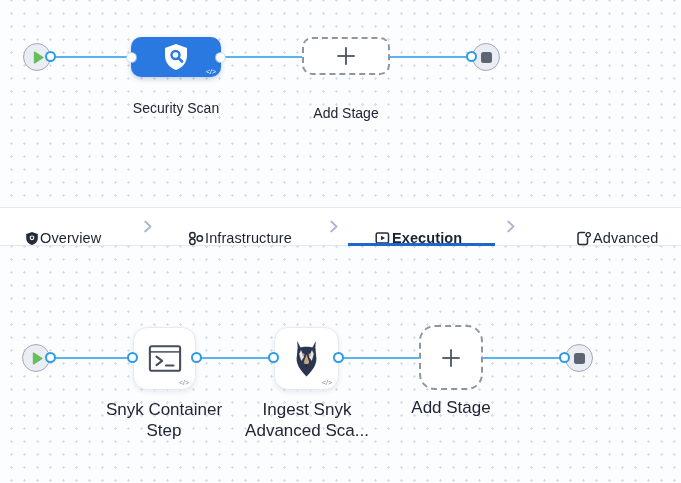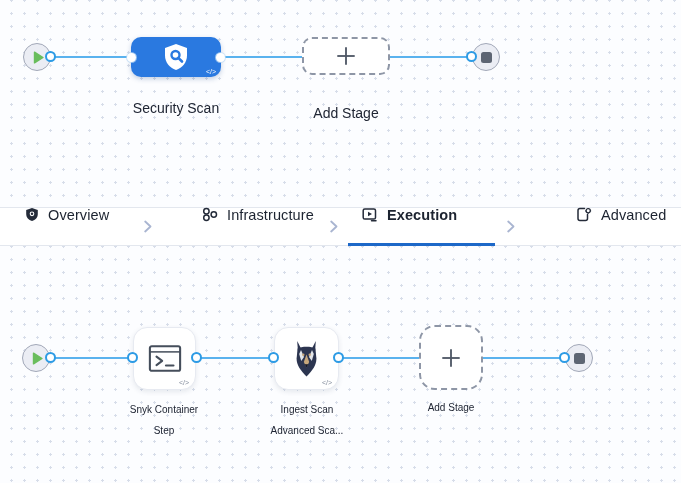--- a/index.html
+++ b/index.html
@@ -9,21 +9,21 @@
 
   .dots { background-color:#fcfdff;
           background-image: radial-gradient(circle, #d7dde9 1.1px, rgba(0,0,0,0) 1.3px);
           background-size:13px 13px; background-position:5px 7px; }
   .canvas-top    { position:absolute; left:0; top:0; width:681px; height:207px; }
   .canvas-bottom { position:absolute; left:0; top:246px; width:681px; height:237px; }
 
   
   .tabbar { position:absolute; left:0; top:207px; width:681px; height:39px; background:#fff;
             border-top:1px solid #e3e7ee; border-bottom:1px solid #e3e7ee; }
-  .tab { position:absolute; top:207px; height:39px; display:flex; align-items:flex-start; gap:9px; cursor:pointer; }
+  .tab { position:absolute; top:207px; height:39px; display:flex; align-items:flex-end; gap:1px; cursor:pointer; }
   .tab .tab-label { font-size:14.5px; color:#1c2330; font-weight:500; letter-spacing:.1px; }
   .tab.active .tab-label { font-weight:700; }
   .tab-chevron { position:absolute; top:207px; height:39px; display:flex; align-items:center; }
   .tab-underline { position:absolute; left:348px; top:243px; width:147px; height:3px; background:#1d68c8; }
 
   
   .pipe-line { position:absolute; height:2px; background:#5ab2ee; }
 
   
   .round-node { position:absolute; width:28px; height:28px; border-radius:50%;
@@ -56,21 +56,21 @@
                border:1px solid #e7eaf1; border-radius:14px;
                display:flex; align-items:center; justify-content:center;
                box-shadow:0 2px 5px rgba(40,60,90,.10); cursor:pointer; }
   .step-card.card1 { left:133px; width:63px; }
   .step-card.card2 { left:274px; width:65px; }
 
   
   .node-label { position:absolute; width:160px; text-align:center; color:#20263
 4; color:#202634; font-size:14px; }
   .step-label { position:absolute; width:160px; text-align:center; color:#202634;
-                font-size:10px; line-height:21px; }
+                font-size:17px; line-height:21px; }
   .step-label span { display:block; }
 </style>
 </head>
 <body>
 
 <div class="root">
 
   <div class="canvas-top dots">
     <div class="pipe-line" style="left:51px; top:56px; width:435px;"></div>
 
@@ -126,38 +126,38 @@
     </span>
     <span class="tab-label">Overview</span>
   </div>
 
   <div class="tab-chevron" style="left:144px;">
     <svg width="8" height="13" viewBox="0 0 8 13">
         <polyline points="1.2,1.5 6.5,6.5 1.2,11.5" fill="none" stroke="#a9b5d1" stroke-width="1.8" stroke-linecap="round" stroke-linejoin="round"></polyline>
       </svg>
   </div>
 
-  <div class="tab" style="left:202px;">
+  <div class="tab" style="left:188px;">
     <span style="display:flex;">
       <svg width="16" height="15" viewBox="0 0 16 15">
         <circle cx="4.4" cy="4.3" r="2.7" fill="none" stroke="#242b39" stroke-width="1.5"></circle>
         <circle cx="4.4" cy="10.7" r="2.7" fill="none" stroke="#242b39" stroke-width="1.5"></circle>
         <circle cx="11.8" cy="7.5" r="2.7" fill="none" stroke="#242b39" stroke-width="1.5"></circle>
       </svg>
     </span>
     <span class="tab-label">Infrastructure</span>
   </div>
 
   <div class="tab-chevron" style="left:330px;">
     <svg width="8" height="13" viewBox="0 0 8 13">
         <polyline points="1.2,1.5 6.5,6.5 1.2,11.5" fill="none" stroke="#a9b5d1" stroke-width="1.8" stroke-linecap="round" stroke-linejoin="round"></polyline>
       </svg>
   </div>
 
-  <div class="tab active" style="left:362px;">
+  <div class="tab active" style="left:375px;">
     <span style="display:flex;">
       <svg width="16" height="15" viewBox="0 0 16 15">
         <rect x="1.2" y="2" width="12.3" height="10" rx="1.6" fill="none" stroke="#242b39" stroke-width="1.5"></rect>
         <path d="M6 4.8 L10 7 L6 9.2 Z" fill="#242b39"></path>
         <line x1="9.5" y1="13.7" x2="14" y2="13.7" stroke="#242b39" stroke-width="1.5" stroke-linecap="round"></line>
       </svg>
     </span>
     <span class="tab-label">Execution</span>
   </div>
 
@@ -242,18 +242,18 @@
   <span class="dot" style="left:191px; top:352px;"></span>
   <span class="dot" style="left:268px; top:352px;"></span>
   <span class="dot" style="left:333px; top:352px;"></span>
   <span class="dot" style="left:559px; top:352px;"></span>
 
   <div class="step-label" style="left:84px; top:399px;">
     <span>Snyk Container</span>
     <span>Step</span>
   </div>
   <div class="step-label" style="left:227px; top:399px;">
-    <span>Ingest Scan</span>
+    <span>Ingest Snyk</span>
     <span>Advanced Sca...</span>
   </div>
   <div class="step-label" style="left:371px; top:397px;">Add Stage</div>
 
 </div>
 
 </body></html>

